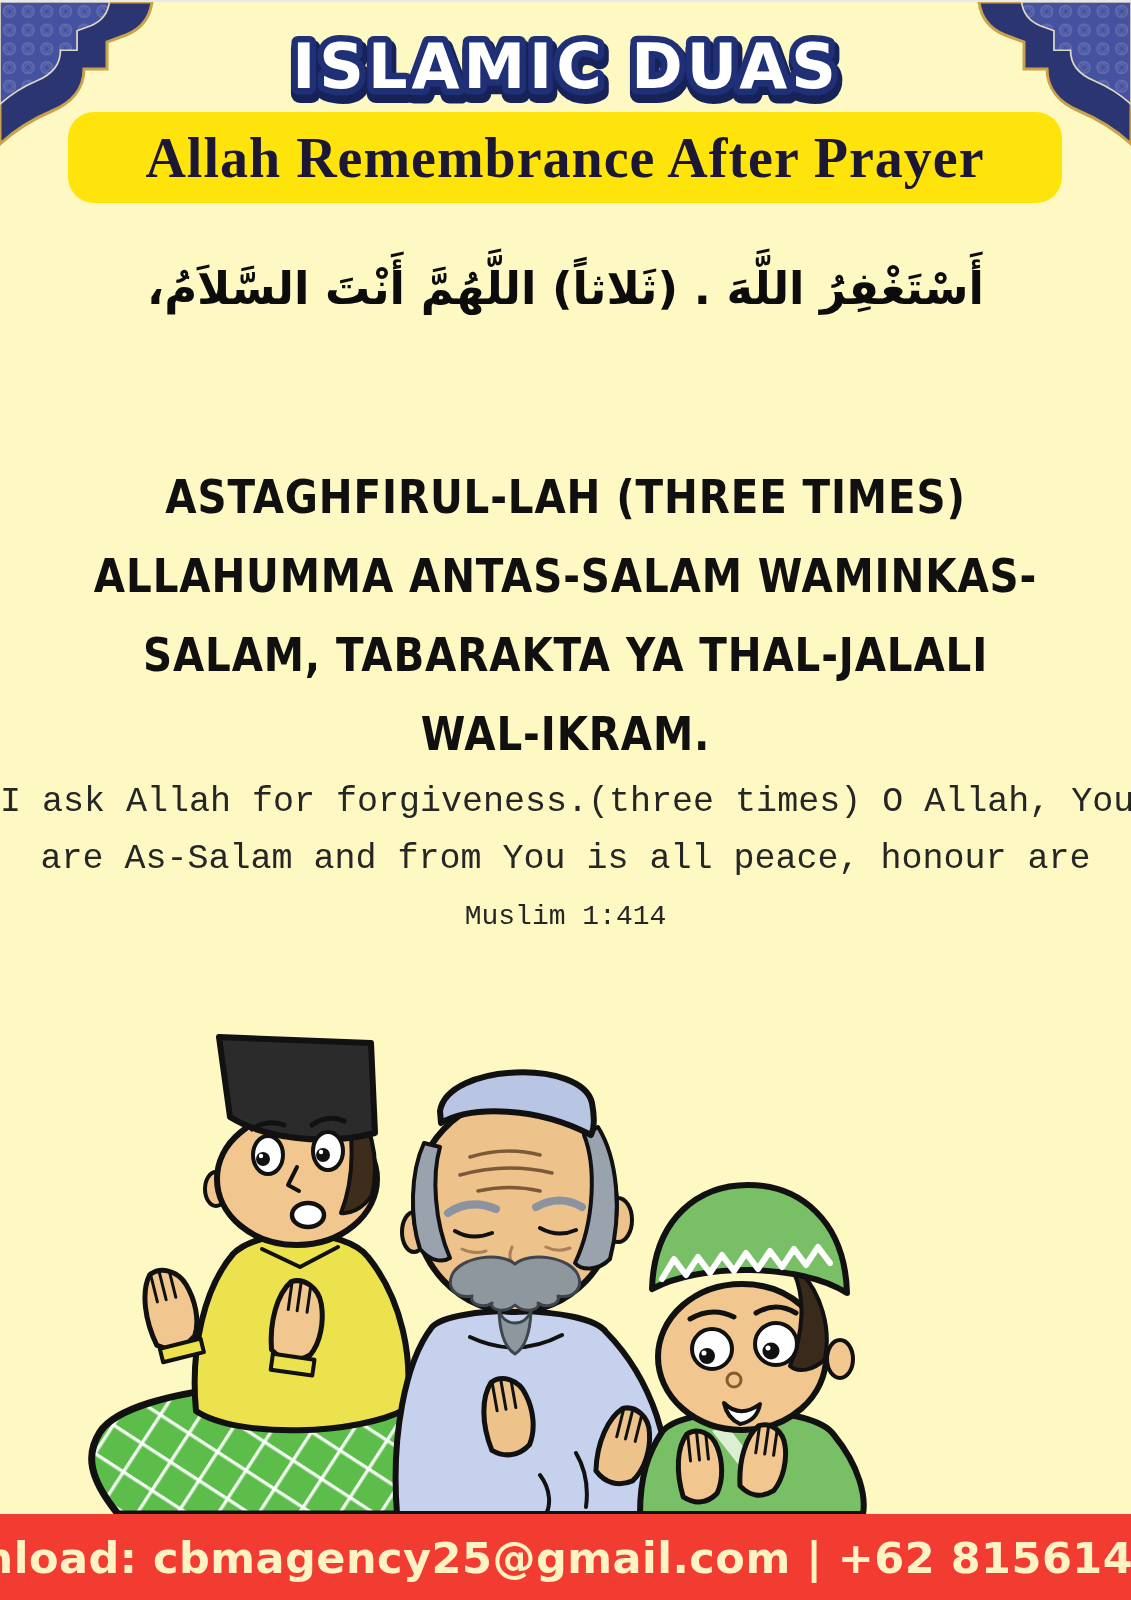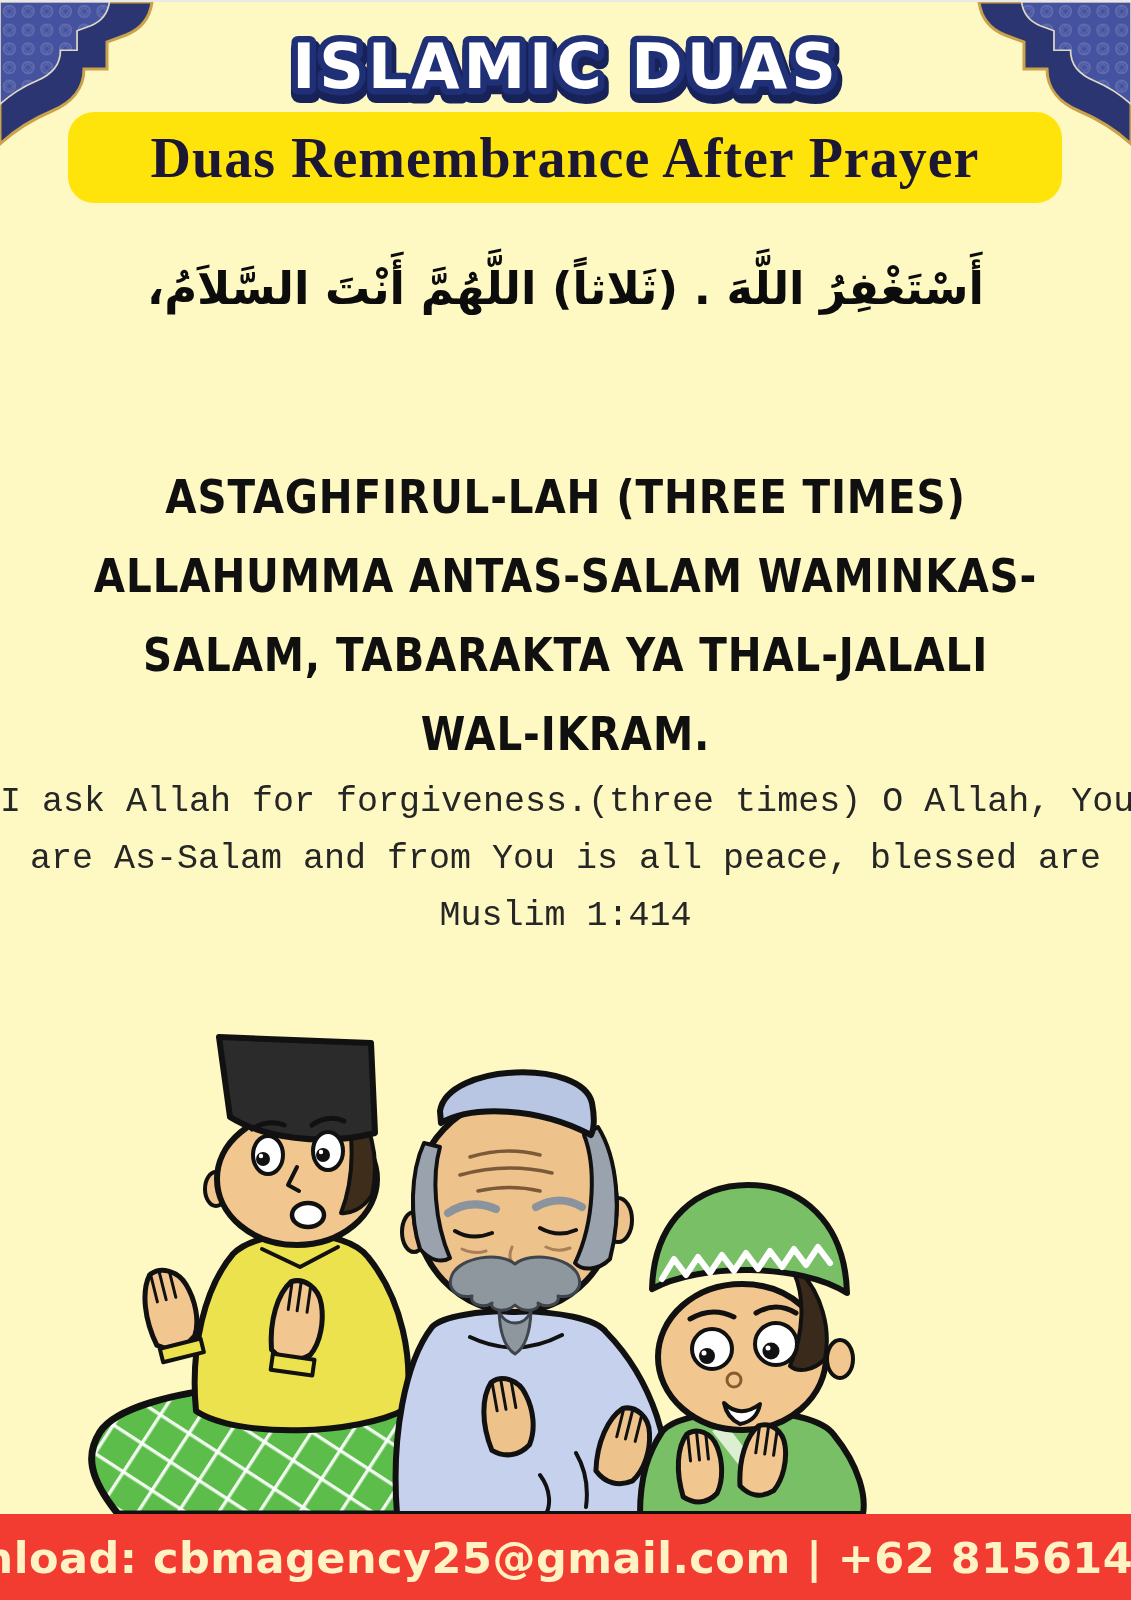--- a/index.html
+++ b/index.html
@@ -28,21 +28,21 @@
 
   .arabic{position:absolute;top:244px;left:45px;width:1041px;direction:rtl;text-align:center;
     color:var(--text-black);font-weight:bold;font-size:45px;line-height:86px;font-family:"DejaVu Sans",sans-serif;}
 
   .translit{position:absolute;top:455px;left:0;width:100%;text-align:center;color:#101010;}
   .translit .tline{font-weight:bold;font-size:47px;line-height:79px;letter-spacing:1px;
     transform:scaleX(0.86);transform-origin:center;white-space:nowrap;}
 
   .translation{position:absolute;top:772px;left:0;width:100%;text-align:center;color:var(--translation-gray);font-family:Liberation Mono, monospace;}
   .translation .xline{font-size:35px;line-height:57px;white-space:nowrap;}
-  .translation .source{font-size:35px;line-height:57px;}
+  .translation .source{font-size:28px;line-height:57px;}
 
   .illustration{position:absolute;left:0;top:1005px;width:1131px;height:507px;}
 
   .banner{position:absolute;left:0;top:1512px;width:100%;height:88px;background:var(--banner-red);
     display:flex;align-items:center;justify-content:center;}
   .banner span{color:var(--banner-text);font-weight:bold;font-size:43px;letter-spacing:0.5px;white-space:nowrap;}
 </style>
 </head>
 <body>
 
@@ -70,37 +70,37 @@
   </svg>
 
   <div class="logo-wrap">
     <svg width="820" height="100">
       <text class="logo-text" x="410" y="68" text-anchor="middle" fill="var(--brand-shadow)" stroke="var(--brand-shadow)" stroke-width="18" stroke-linejoin="round" transform="translate(2,6)">ISLAMIC DUAS</text>
       <text class="logo-text" x="410" y="68" text-anchor="middle" fill="var(--brand-fill)" stroke="var(--brand-outline)" stroke-width="13" stroke-linejoin="round" paint-order="stroke">ISLAMIC DUAS</text>
     </svg>
   </div>
 
   <div class="title-pill">
-    <span>Duas Remembrance After Prayer</span>
+    <span>Allah Remembrance After Prayer</span>
   </div>
 
   <div class="arabic" lang="ar" dir="rtl">
     <div>أَسْتَغْفِرُ اللَّهَ . (ثَلاثاً) اللَّهُمَّ أَنْتَ السَّلاَمُ،</div>
   </div>
 
   <div class="translit">
     <div class="tline">ASTAGHFIRUL-LAH (THREE TIMES)</div>
     <div class="tline">ALLAHUMMA ANTAS-SALAM WAMINKAS-</div>
     <div class="tline">SALAM, TABARAKTA YA THAL-JALALI</div>
     <div class="tline">WAL-IKRAM.</div>
   </div>
 
   <div class="translation">
     <div class="xline">I ask Allah for forgiveness.(three times) O Allah, You</div>
-    <div class="xline">are As-Salam and from You is all peace, blessed are</div>
+    <div class="xline">are As-Salam and from You is all peace, honour are</div>
     <div class="source">Muslim 1:414</div>
   </div>
 
   <svg class="illustration" viewBox="0 0 1131 507" role="img">
     <defs>
       <pattern id="plaid" width="34" height="34" patternUnits="userSpaceOnUse" patternTransform="rotate(33)">
         <rect width="34" height="34" fill="#5cbd4a"></rect>
         <rect x="0" y="15" width="34" height="3.4" fill="#ffffff" opacity="0.9"></rect>
         <rect x="15" y="0" width="3.4" height="34" fill="#ffffff" opacity="0.9"></rect>
       </pattern>

